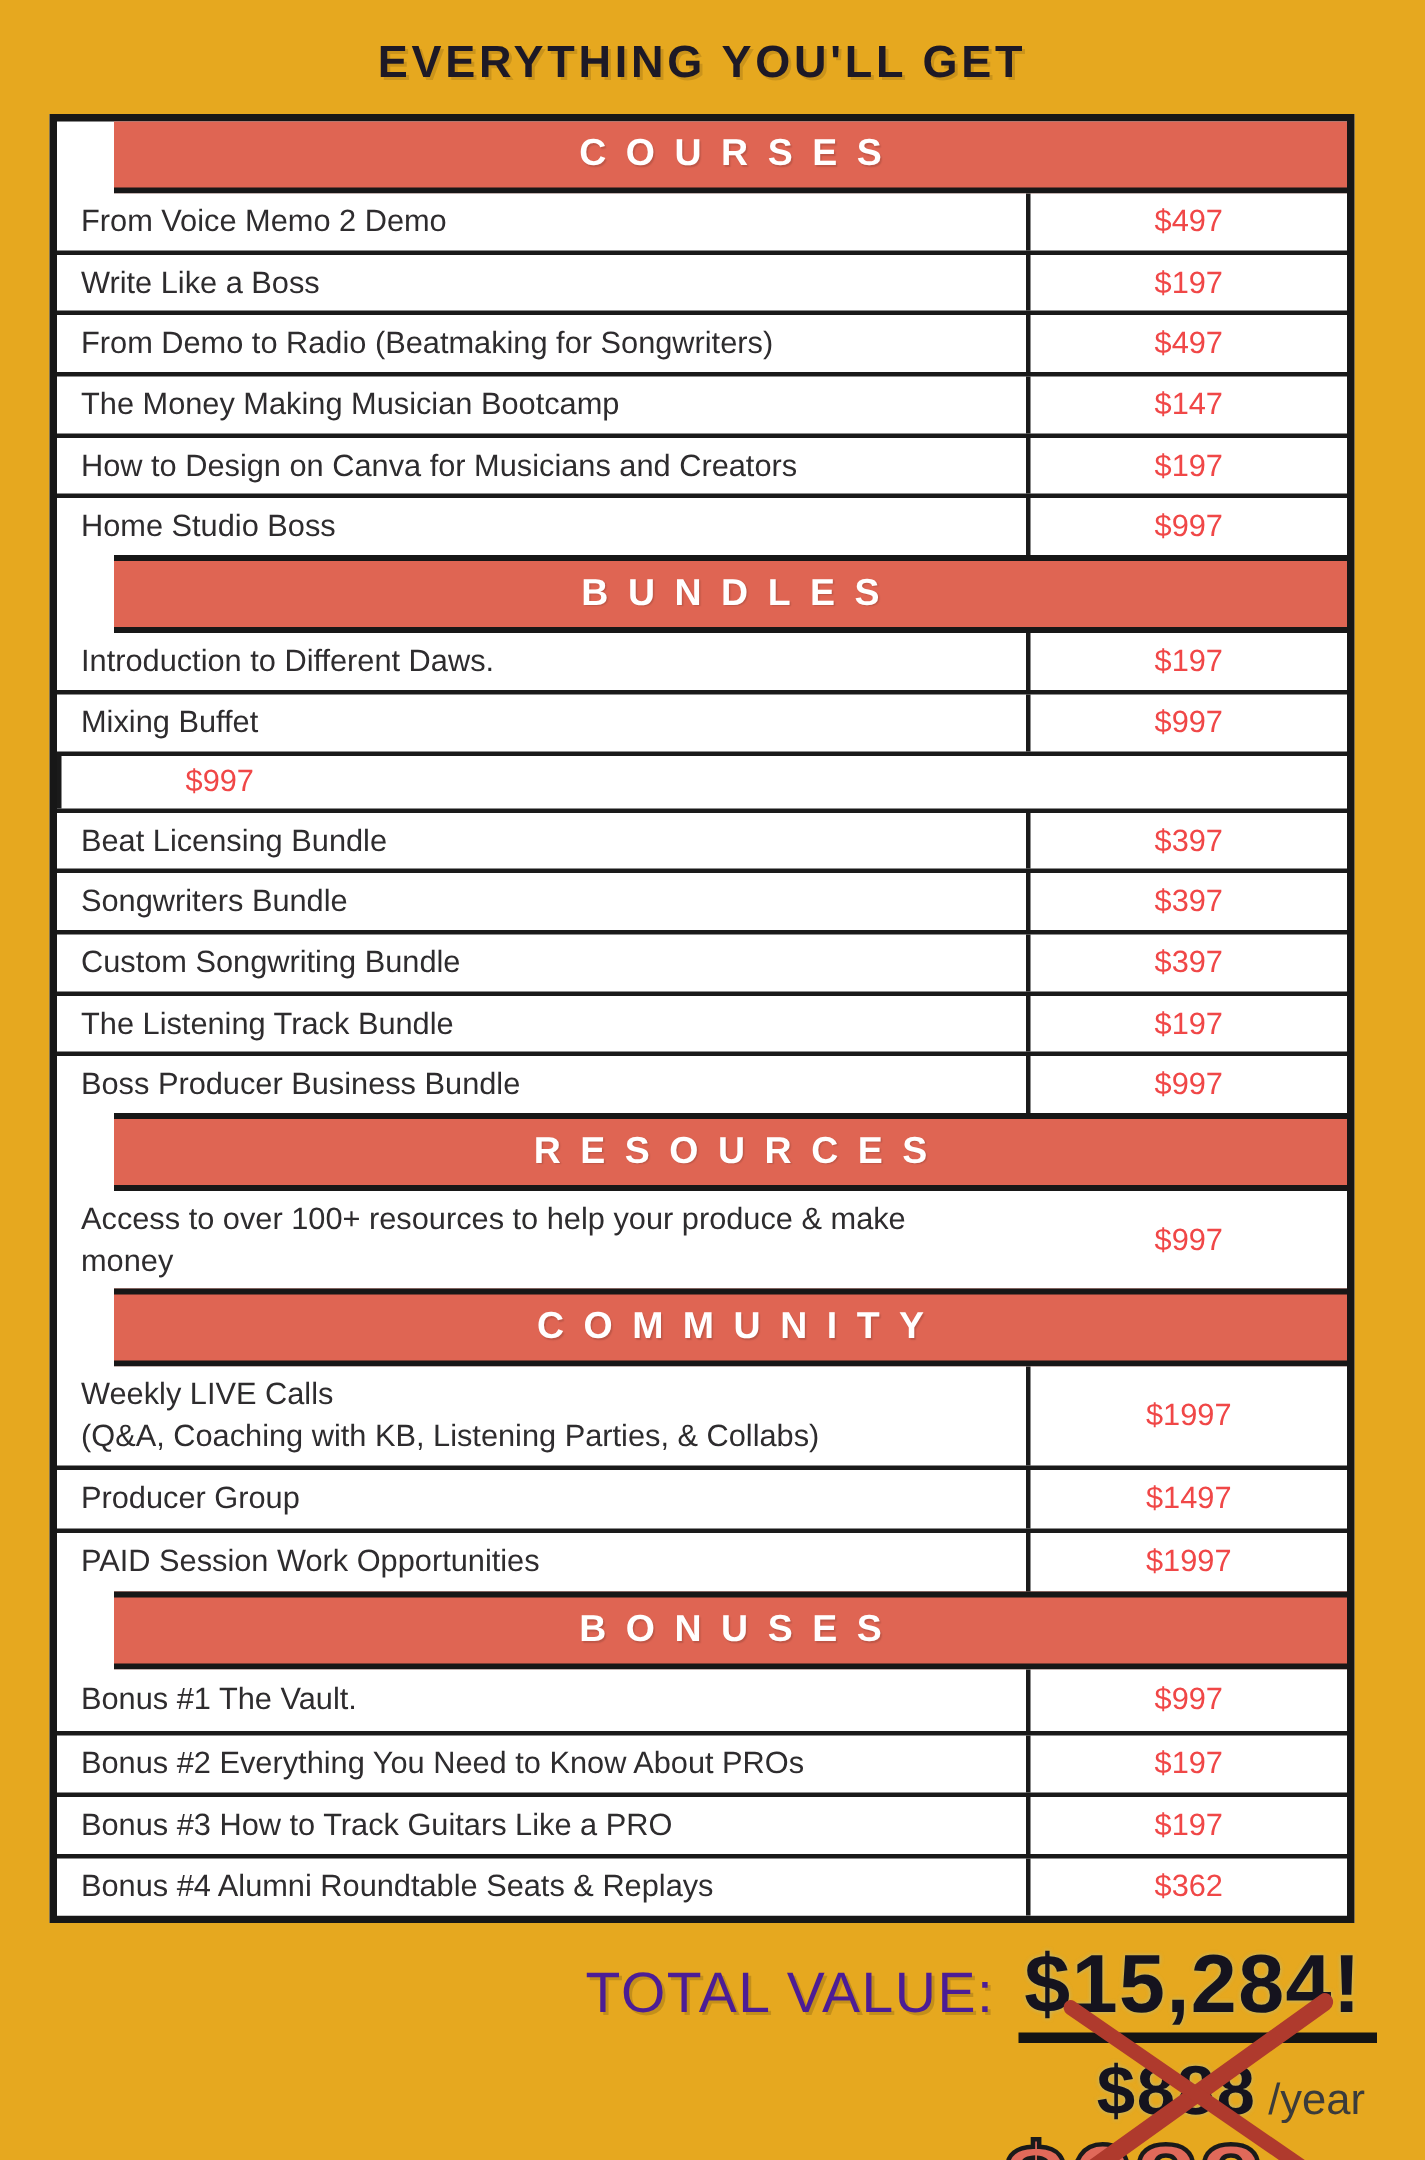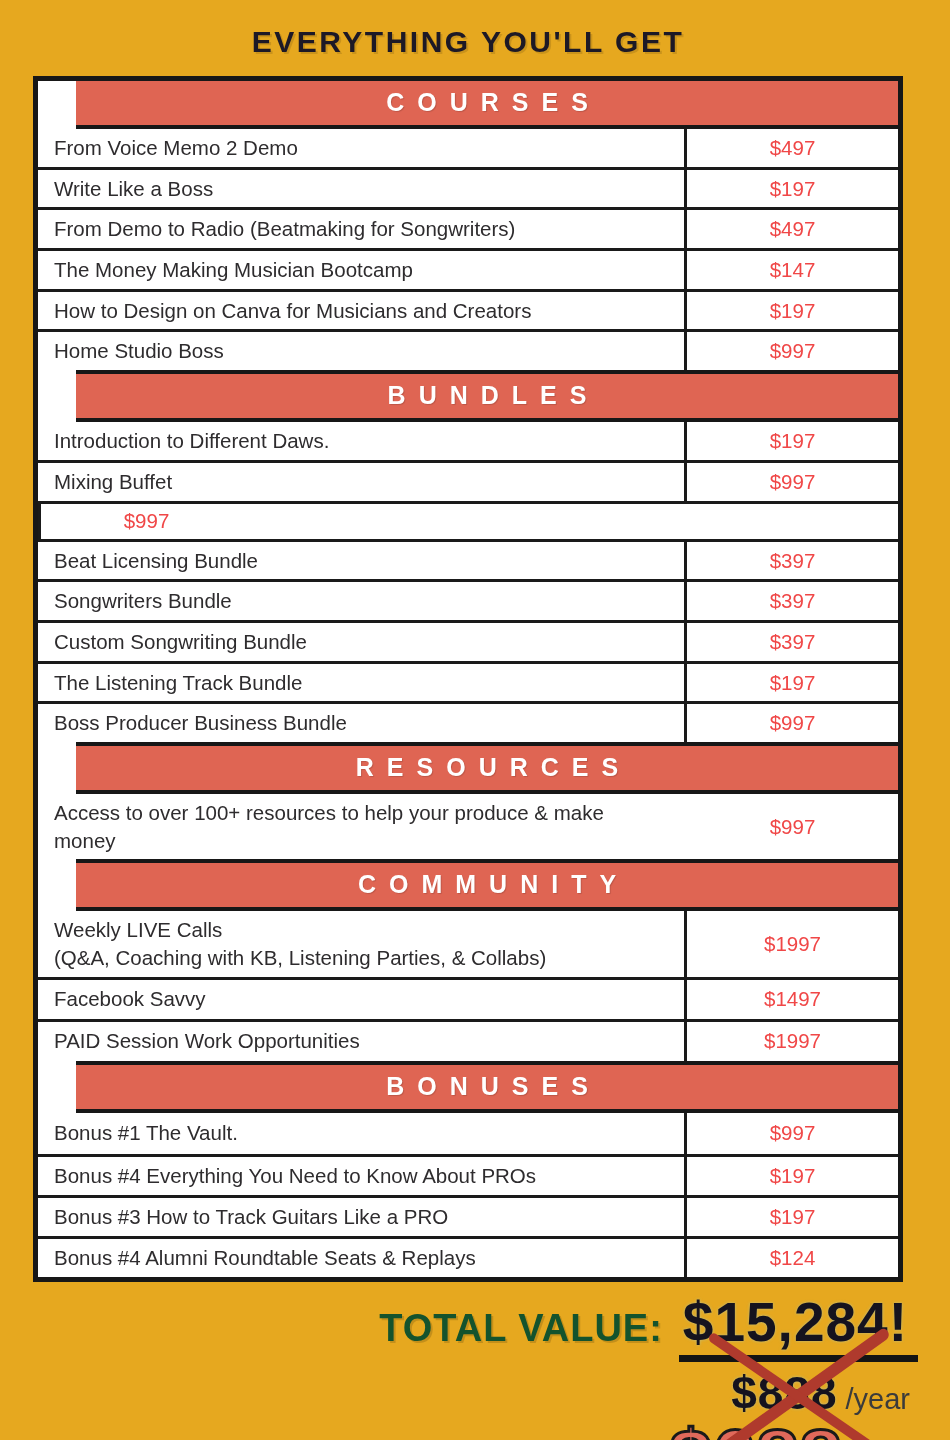--- a/index.html
+++ b/index.html
@@ -68,22 +68,22 @@
   .section-community .row { min-height: 42px; }
   .section-bonuses  .row { min-height: 41px; }
   
   .totals {
     margin-top: 8px;
     padding-right: 18px;
     display: flex; flex-direction: column; align-items: flex-end;
   }
   .total-line { display: flex; align-items: baseline; gap: 16px; }
   .total-label {
-    font-size: 38px; font-weight: 700; letter-spacing: 1px;
-    color: #14532d; text-shadow: 2px 2px 0 rgba(0,0,0,0.15);
+    font-size: 38px; font-weight: 400; letter-spacing: 1px;
+    color: #4c1d95; text-shadow: 2px 2px 0 rgba(0,0,0,0.15);
   }
   .total-amount {
     font-size: 55px; font-weight: 900; letter-spacing: 1px;
     color: #15131e;
     border-bottom: 7px solid #141414;
     padding: 0 10px 1px 4px;
     text-shadow: 0 0 3px rgba(150,205,205,0.55);
   }
   .old-line { display: flex; align-items: baseline; gap: 8px; margin: 4px 8px 0 0; }
   .old-price-wrap { position: relative; display: inline-block; }
@@ -197,48 +197,48 @@
 
     <div class="section-block">
       <div class="section-header">COMMUNITY</div>
       <div class="section-rows section-community">
           <div class="row">
             <div class="cell-name">Weekly LIVE Calls
 (Q&amp;A, Coaching with KB, Listening Parties, &amp; Collabs)</div>
             <div class="cell-price">$1997</div>
           </div>
           <div class="row">
-            <div class="cell-name">Facebook Savvy</div>
+            <div class="cell-name">Producer Group</div>
             <div class="cell-price">$1497</div>
           </div>
           <div class="row">
             <div class="cell-name">PAID Session Work Opportunities</div>
             <div class="cell-price">$1997</div>
           </div>
         </div>
     </div>
 
     <div class="section-block">
       <div class="section-header">BONUSES</div>
       <div class="section-rows section-bonuses">
           <div class="row">
             <div class="cell-name">Bonus #1 The Vault.</div>
             <div class="cell-price">$997</div>
           </div>
           <div class="row">
-            <div class="cell-name">Bonus #4 Everything You Need to Know About PROs</div>
+            <div class="cell-name">Bonus #2 Everything You Need to Know About PROs</div>
             <div class="cell-price">$197</div>
           </div>
           <div class="row">
             <div class="cell-name">Bonus #3 How to Track Guitars Like a PRO</div>
             <div class="cell-price">$197</div>
           </div>
           <div class="row">
             <div class="cell-name">Bonus #4 Alumni Roundtable Seats &amp; Replays</div>
-            <div class="cell-price">$124</div>
+            <div class="cell-price">$362</div>
           </div>
         </div>
     </div>
 
   </div>
 
   <div class="totals">
 
     <div class="total-line">
       <span class="total-label">TOTAL VALUE:</span>

